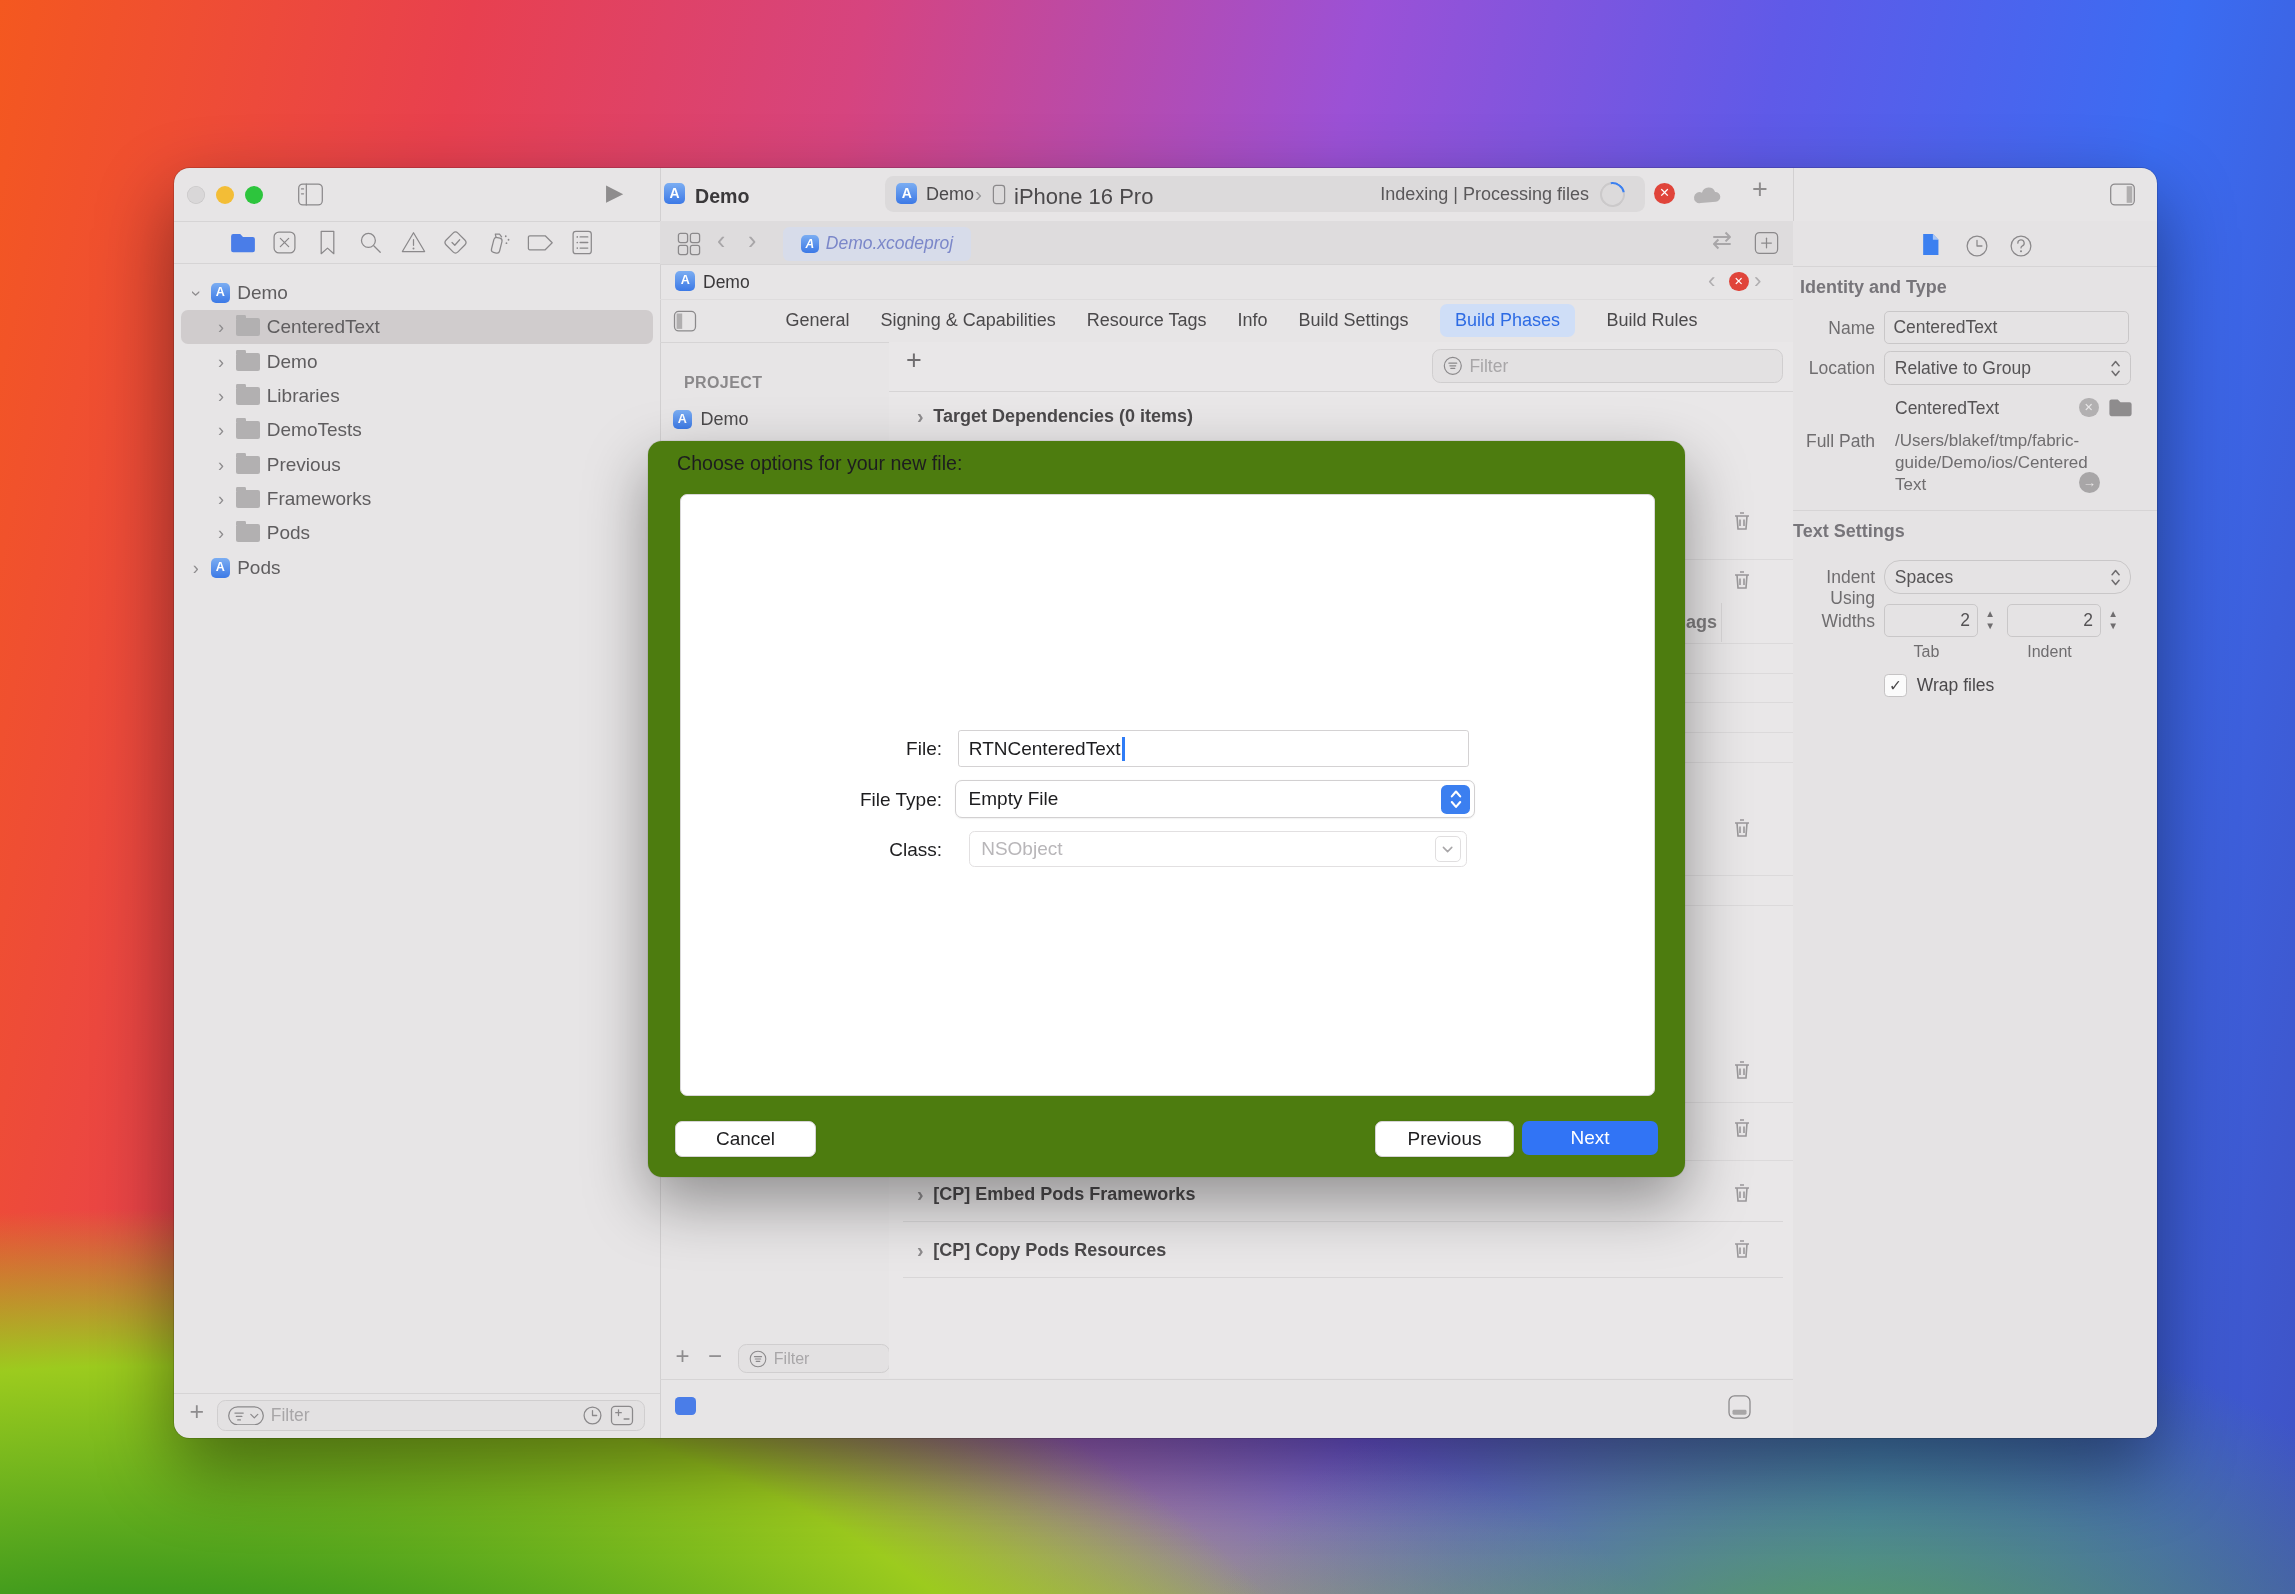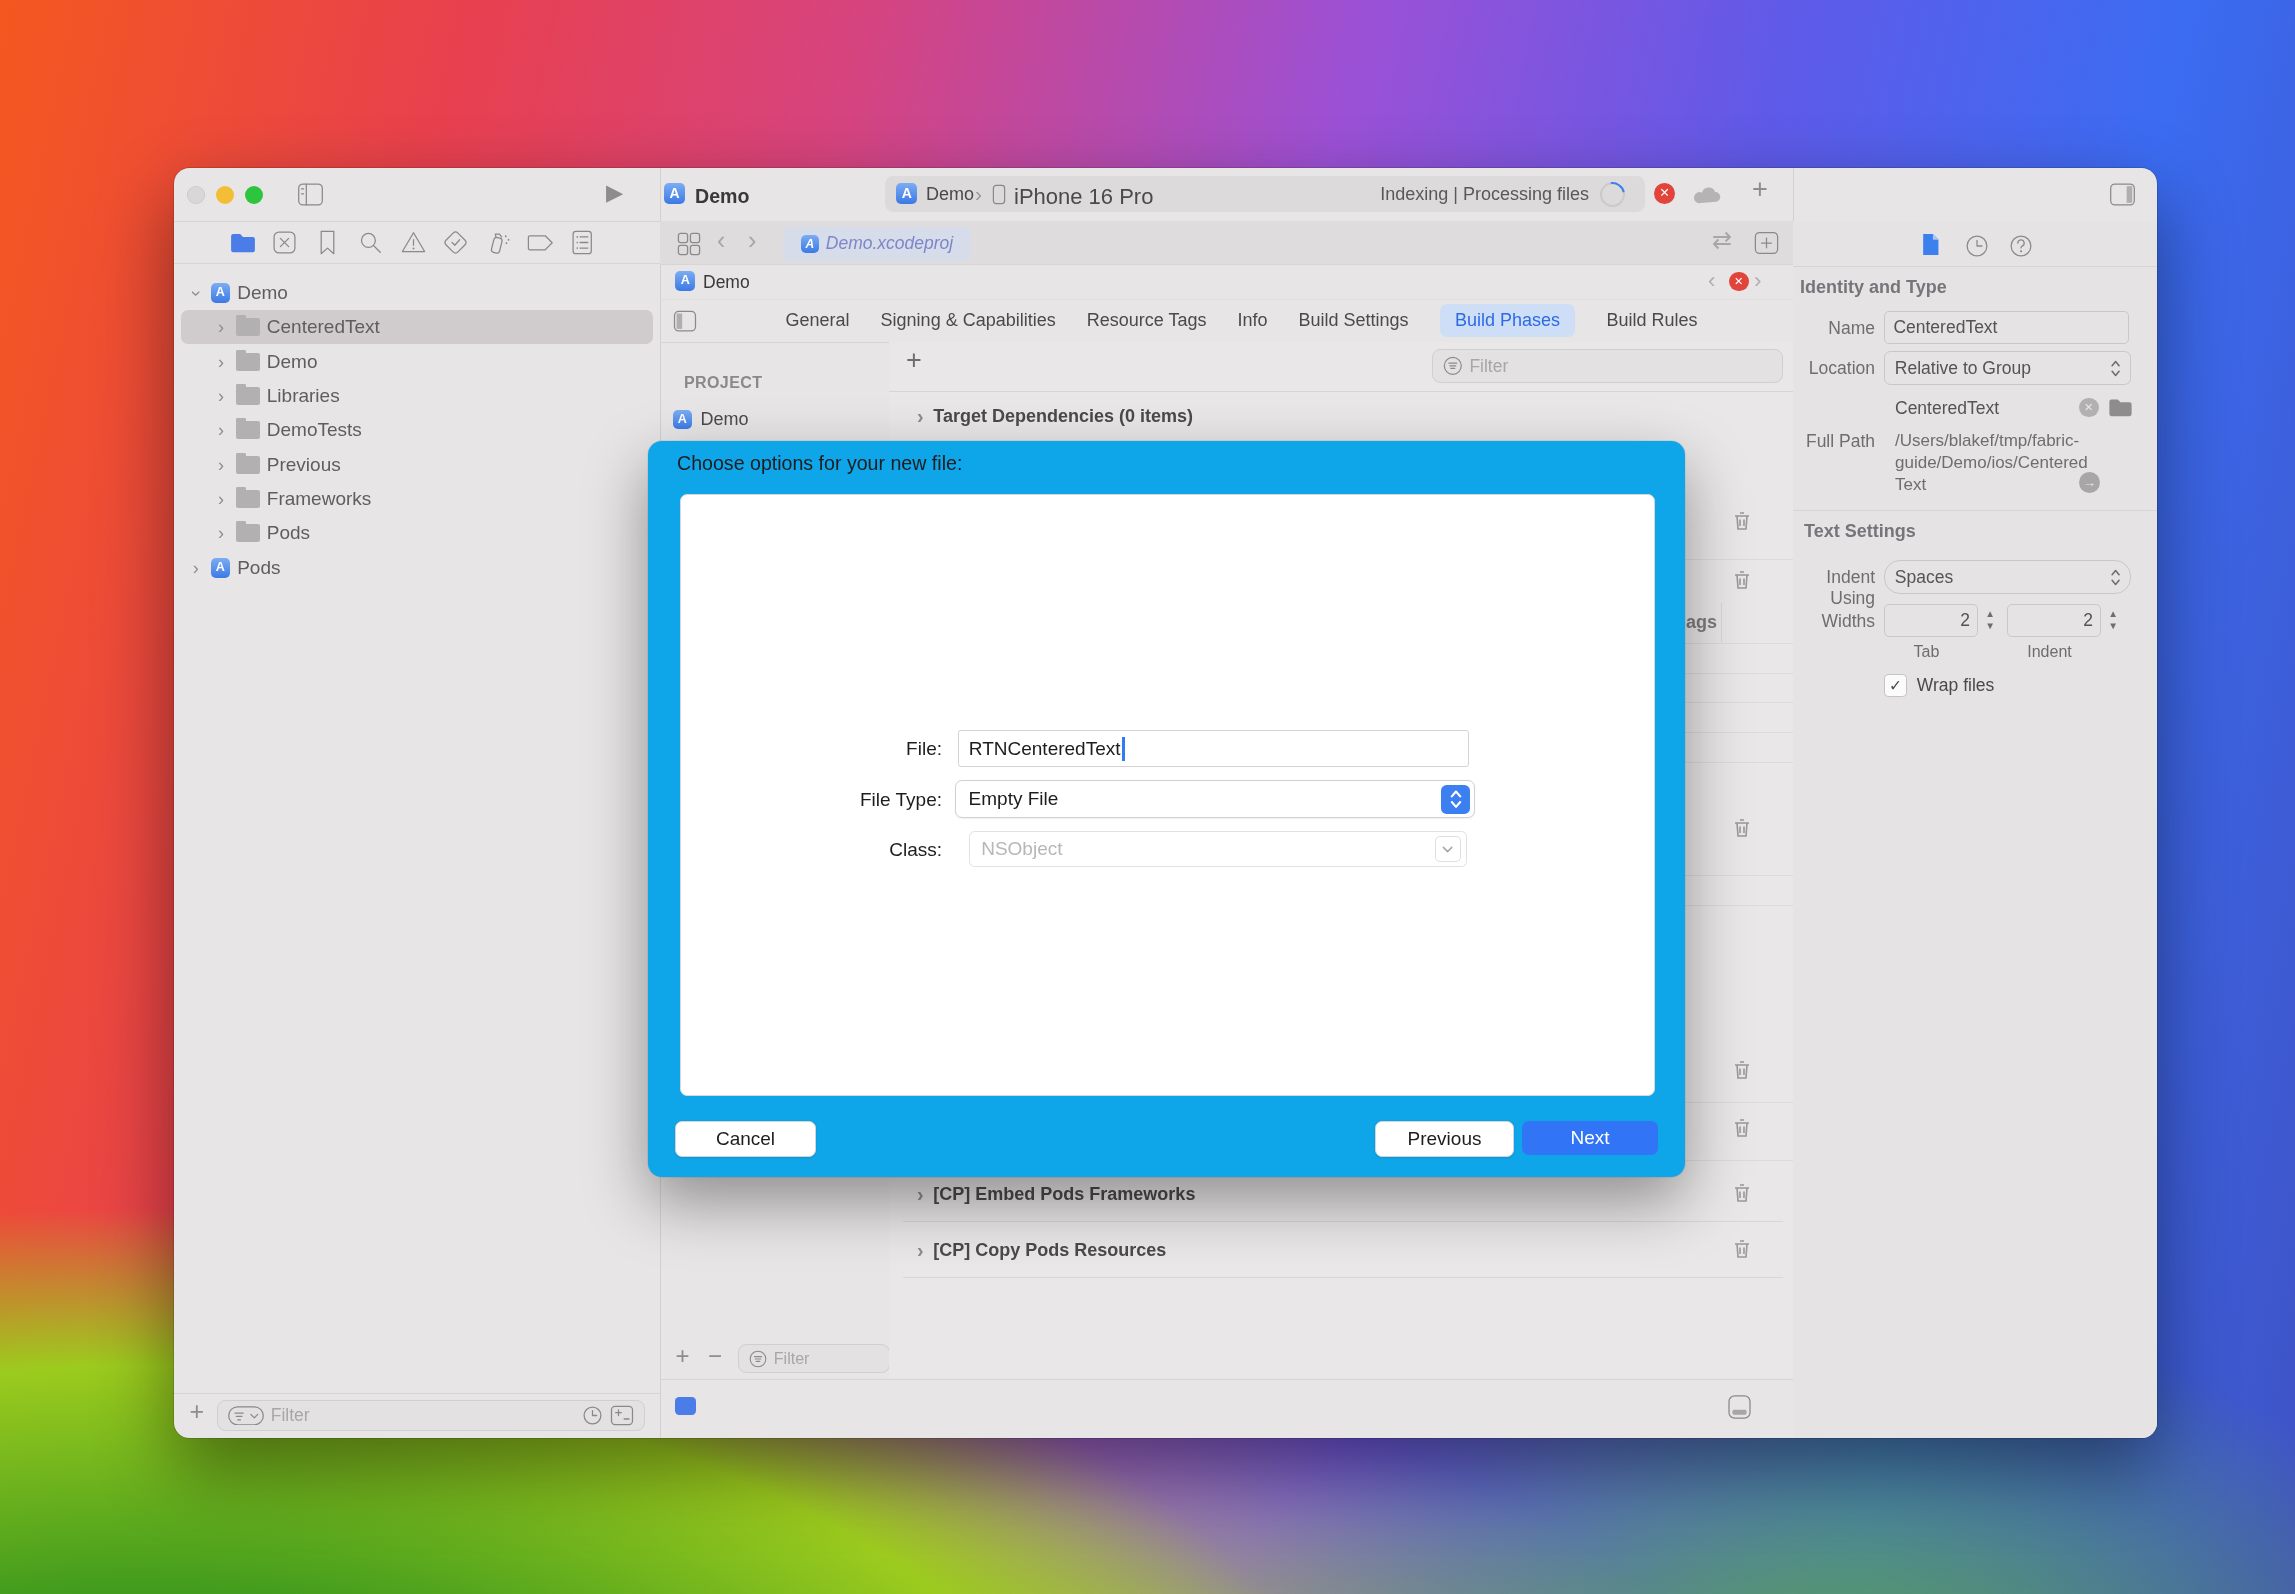--- a/index.html
+++ b/index.html
@@ -43,21 +43,21 @@
   .tabstrip{position:absolute;left:486px;top:53px;width:1134px;height:43px;background:#dedcdd;}
   .filetab{position:absolute;left:123px;top:5.6px;width:188px;height:34px;background:#d7dcea;border-radius:6.3px;
     display:flex;align-items:center;justify-content:center;gap:7px;color:#7b87c9;font-size:17.5px;font-style:italic;}
   .tabbtn{font-size:18px;color:#4b494b;}
   .tabbtn.active{background:#cfdef7;color:#2d6be4;border-radius:7px;padding:5.6px 15.4px;}
   .filterpill{position:absolute;background:#e3e1e2;border:1.4px solid #d0cecf;border-radius:8.4px;
     display:flex;align-items:center;gap:7px;color:#a8a6a8;font-size:17.5px;padding:0 9.8px;}
   .trash{width:24px;height:24px;}
   .ph-row{position:absolute;display:flex;align-items:center;gap:9.8px;font-weight:bold;font-size:18px;color:#4b494b;}
   
-  .dialog{position:absolute;left:474px;top:273px;width:1037px;height:736px;background:#0ea5e9;border-radius:14px;
+  .dialog{position:absolute;left:474px;top:273px;width:1037px;height:736px;background:#4d7c0f;border-radius:14px;
     box-shadow:0 25px 63px rgba(0,0,0,.38),0 0 0 0.7px rgba(0,0,0,.08);}
   .dlg-title{position:absolute;left:29px;top:11.2px;font-size:19.6px;color:#1d1d1f;}
   .dlg-box{position:absolute;left:32px;top:53px;width:973px;height:600px;border:1.4px solid #d9d7d8;border-radius:7px;background:#fff;}
   .dlg-label{position:absolute;left:0;width:294px;text-align:right;font-size:19px;color:#1d1d1f;}
   .dlg-field{position:absolute;background:#fff;font-size:19px;color:#1d1d1f;display:flex;align-items:center;}
   .caret{display:inline-block;width:2.8px;height:24px;background:#2f7cf6;margin-left:1.4px;}
   .btn{position:absolute;height:34px;border-radius:7px;font-size:19px;display:flex;align-items:center;justify-content:center;}
   .btn.plain{background:#fff;border:1.4px solid #d6d4d5;color:#1d1d1f;box-shadow:0 0.7px 2.1px rgba(0,0,0,.10);}
   .btn.primary{background:#3174f5;color:#fff;}
   .stepper-blue{position:absolute;right:3.5px;top:3.5px;width:29px;height:29px;border-radius:5.6px;background:#3b7ff0;
@@ -461,21 +461,21 @@
               <path d="M2 5 a3 3 0 0 1 3-3 h9 l4 4 h13 a3 3 0 0 1 3 3 v14 a3 3 0 0 1-3 3 H5 a3 3 0 0 1-3-3 z" fill="#8e8c8d"></path>
             </svg>
         </span>
       </div>
 
       <span class="insp-label" style="top:210px;">Full Path</span>
       <div class="abs" style="left:102px;top:209px;width:203px;font-size:17px;line-height:22px;color:#6f6d6f;overflow-wrap:anywhere;">/Users/blakef/tmp/fabric-guide/Demo/ios/CenteredText</div>
       <span class="abs" style="left:286px;top:251px;width:21px;height:21px;border-radius:50%;background:#a8a6a7;color:#e9e7e8;font-size:13.3px;text-align:center;line-height:21px;">→</span>
 
       <div class="hdiv" style="left:0;top:289px;width:364px;"></div>
-      <span class="abs sechdr" style="left:11px;top:300px;">Text Settings</span>
+      <span class="abs sechdr" style="left:0;top:300px;">Text Settings</span>
 
       <span class="insp-label" style="top:346px;">Indent Using</span>
       <div class="insp-field" style="top:339px;width:235px;height:32px;padding-left:9.8px;border-radius:16px;">
         <span>Spaces</span>
         <span class="udchev" style="position:absolute;right:8.4px;">
           <svg width="11.2" height="21" viewBox="0 0 16 30">
               <path d="M3 11 l5-6 5 6 M3 19 l5 6 5-6" stroke="#6f6d6f" fill="none" stroke-width="2.2" stroke-linecap="round" stroke-linejoin="round"></path>
             </svg>
         </span>
       </div>

